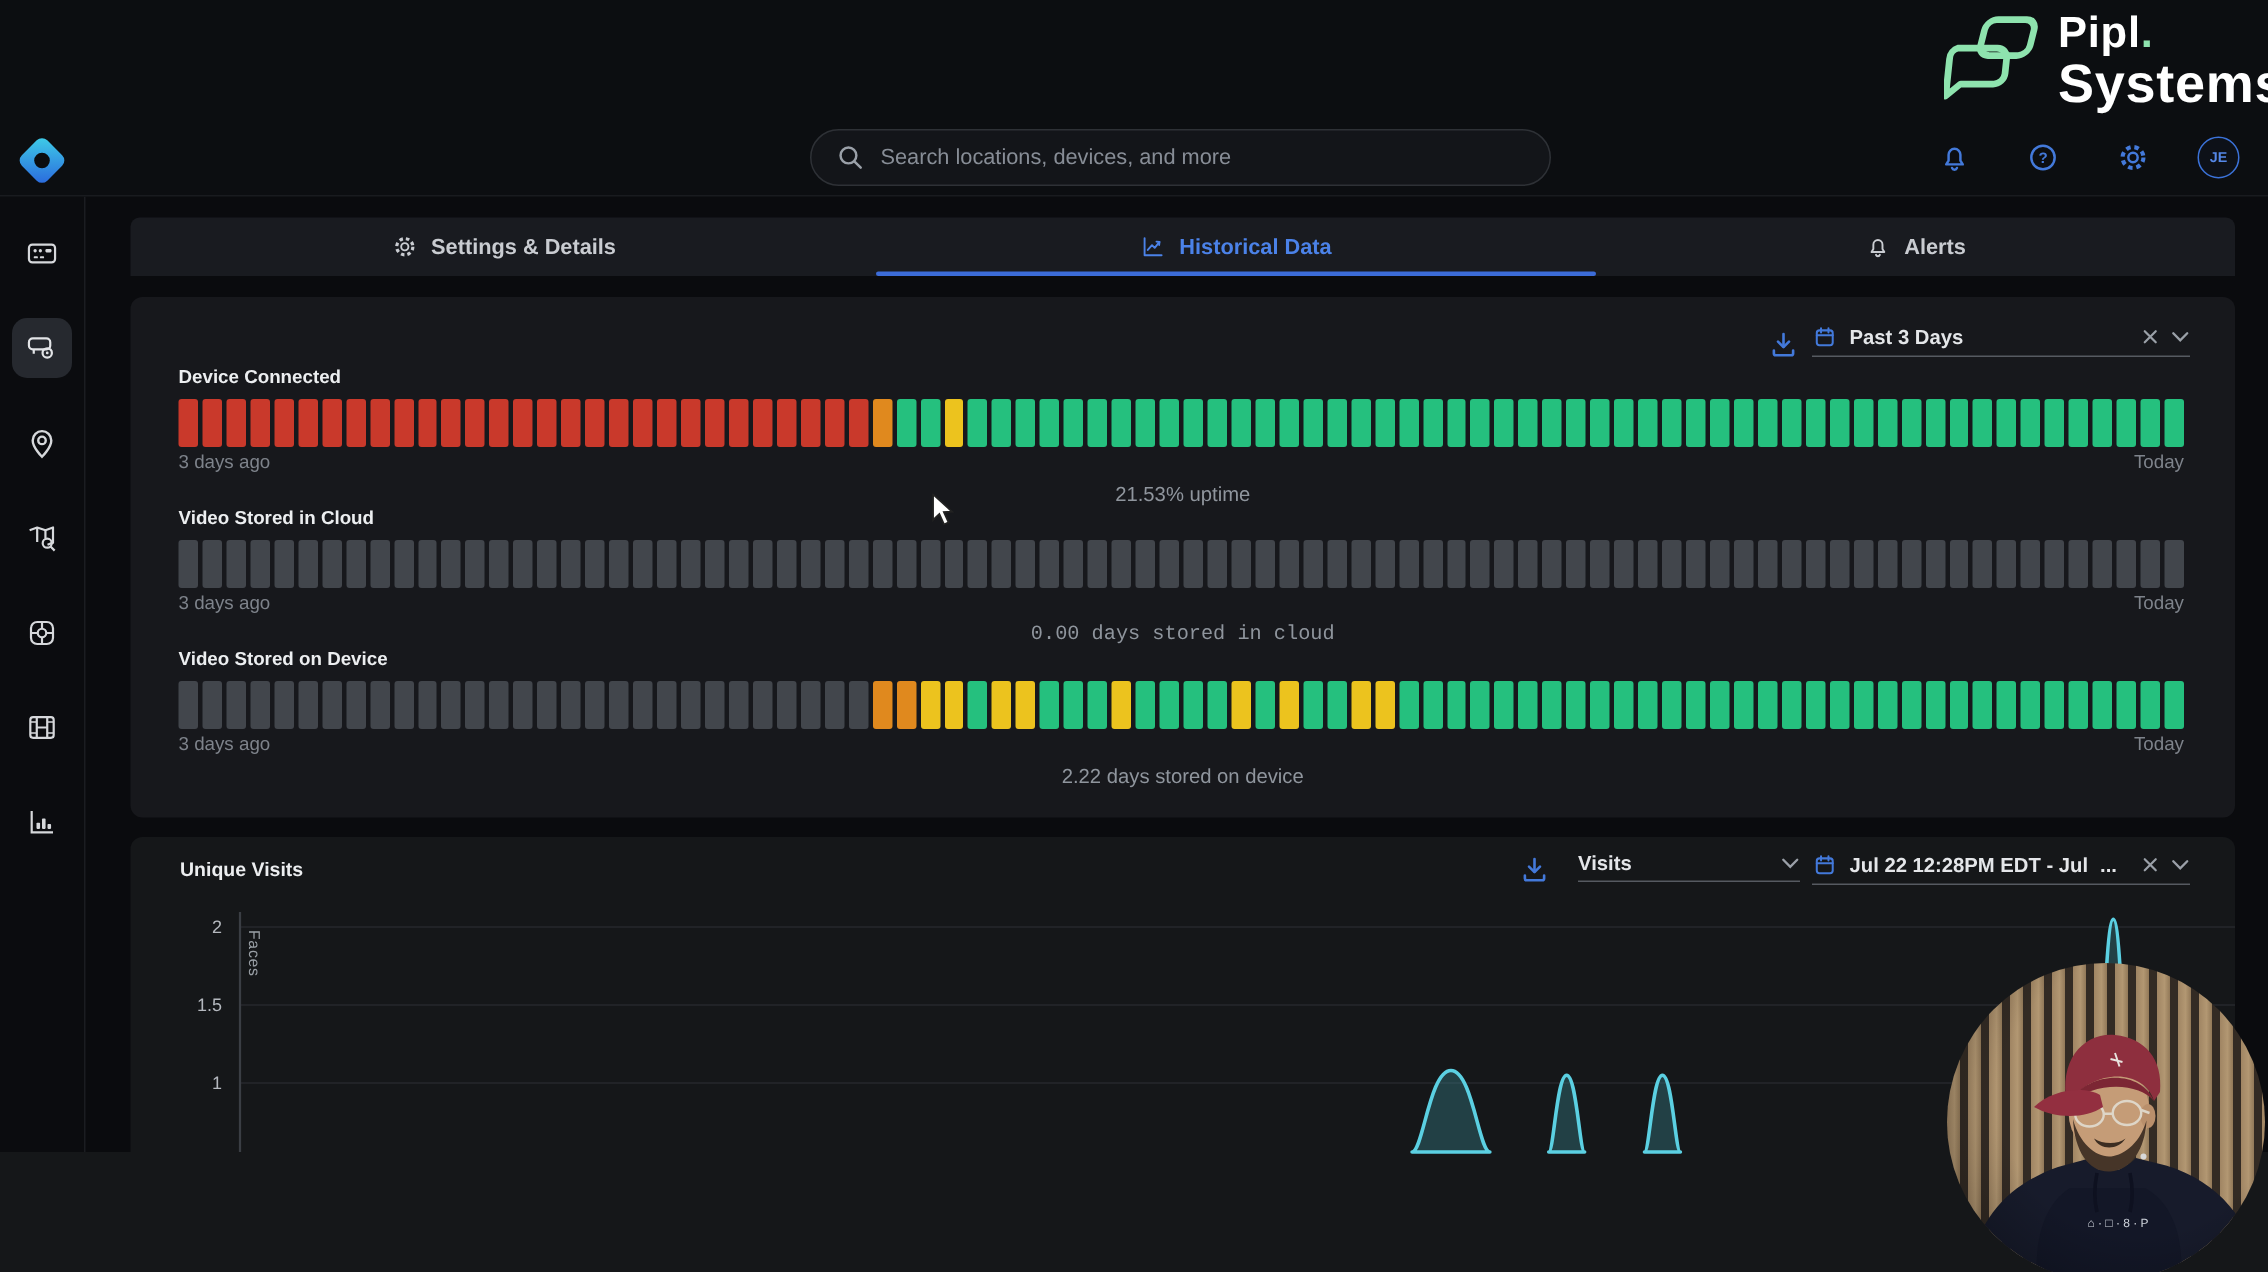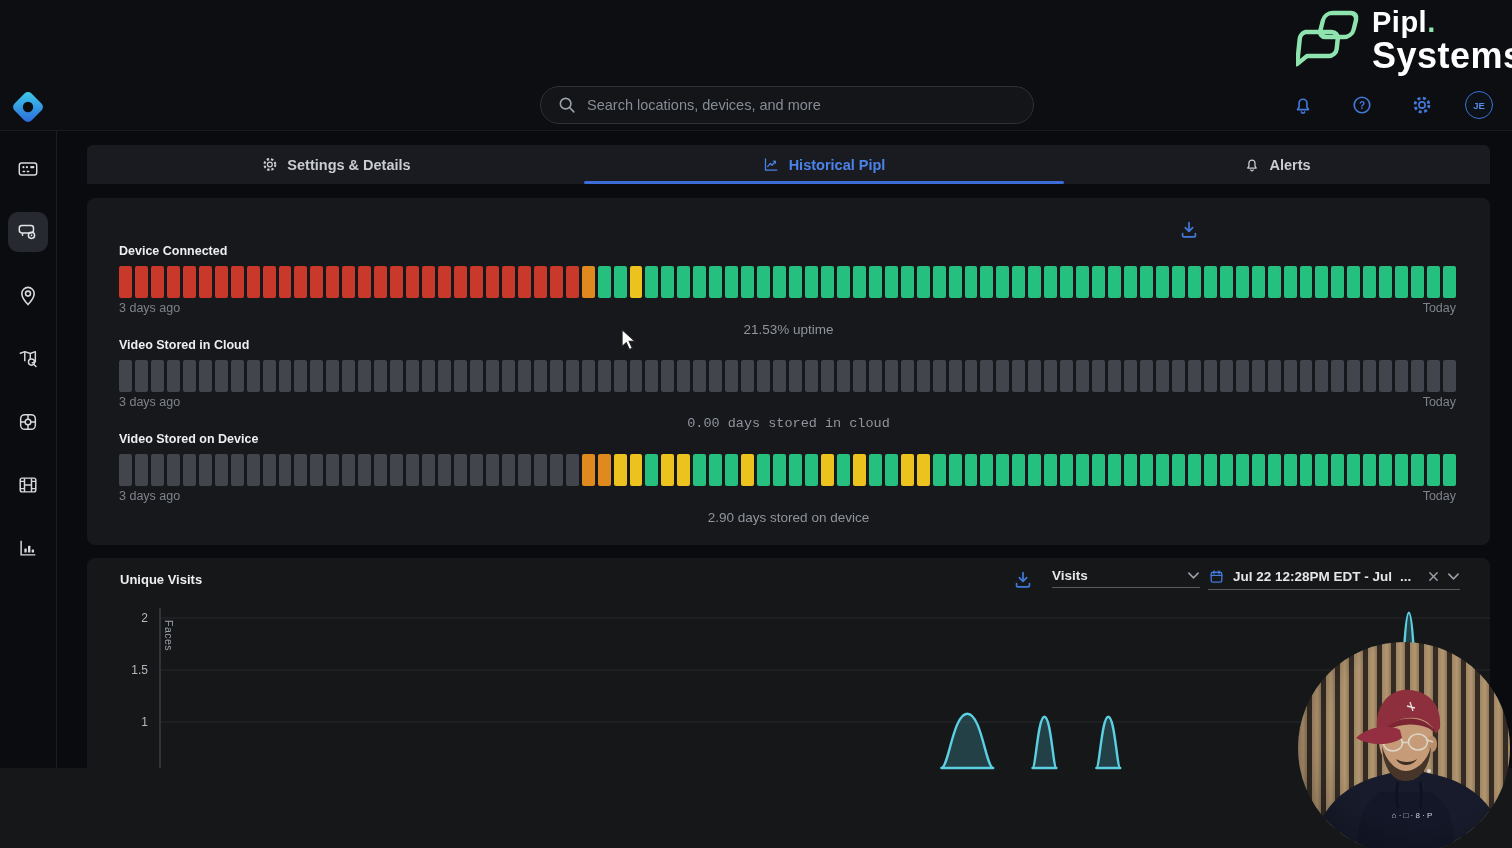--- a/index.html
+++ b/index.html
@@ -200,21 +200,21 @@
         <circle cx="12" cy="12" r="3.4" fill="none" stroke="#c9ccd1" stroke-width="1.8"></circle>
       </svg>
       <span>Settings &amp; Details</span>
     </button>
     <button class="tab active" style="left:737px;">
       <svg width="17" height="17" viewBox="0 0 24 24" fill="none" stroke="#4b82e8" stroke-width="1.8" stroke-linecap="round" stroke-linejoin="round">
         <path d="M4 4 V20 H20"></path>
         <path d="M7 15 L11 10.5 L13.5 13 L18 7.5"></path>
         <path d="M15.2 7.2 L18 7.5 L17.7 10.3"></path>
       </svg>
-      <span>Historical Pipl</span>
+      <span>Historical Data</span>
     </button>
     <button class="tab" style="left:1190px;">
       <svg width="17" height="17" viewBox="0 0 24 24">
         <path d="M6 17 h12 l-1.7-2.8 V10 a4.3 4.3 0 0 0-8.6 0 v4.2 Z" fill="none" stroke="#c9ccd1" stroke-width="1.8" stroke-linejoin="round"></path>
         <path d="M10.2 19.6 a1.9 1.9 0 0 0 3.6 0" fill="none" stroke="#c9ccd1" stroke-width="1.8" stroke-linecap="round"></path>
       </svg>
       <span>Alerts</span>
     </button>
     <div class="tab-underline"></div>
   </div>
@@ -222,20 +222,37 @@
   <section class="panel1">
 
     <button class="dl-btn" style="left:1091px;top:20px;">
       <svg width="22" height="24" viewBox="0 0 24 24" fill="none" stroke="#4379da" stroke-width="1.9" stroke-linecap="round" stroke-linejoin="round">
         <path d="M12 4 v9"></path>
         <path d="M8 9.5 l4 4 4-4"></path>
         <path d="M5 16 v2.2 a1.3 1.3 0 0 0 1.3 1.3 h11.4 a1.3 1.3 0 0 0 1.3-1.3 V16"></path>
       </svg>
     </button>
 
+    <div class="ctrl" style="left:1121px;top:18px;width:252px;">
+      <svg width="17" height="17" viewBox="0 0 24 24" fill="none" stroke="#4379da" stroke-width="1.9" stroke-linecap="round">
+        <rect x="4.5" y="6" width="15" height="14" rx="2.5"></rect>
+        <path d="M8.5 4 v4 M15.5 4 v4 M4.5 10.5 H19.5"></path>
+      </svg>
+      <span class="ctrl-label">Past 3 Days</span>
+      <span class="push icon-btn">
+        <svg width="11" height="11" viewBox="0 0 12 12" stroke="#9aa0a8" stroke-width="1.6" stroke-linecap="round">
+          <path d="M2 2 L10 10 M10 2 L2 10"></path>
+        </svg>
+      </span>
+      <span class="icon-btn">
+        <svg width="13" height="9" viewBox="0 0 14 9" fill="none" stroke="#9aa0a8" stroke-width="1.7" stroke-linecap="round">
+          <path d="M2 2 L7 7 L12 2"></path>
+        </svg>
+      </span>
+    </div>
 
     <div class="row-title" style="top:46px;">Device Connected</div>
     <div class="bars" style="top:68px;">
         <div class="bar" style="background: rgb(201, 57, 43);"></div>
         <div class="bar" style="background: rgb(201, 57, 43);"></div>
         <div class="bar" style="background: rgb(201, 57, 43);"></div>
         <div class="bar" style="background: rgb(201, 57, 43);"></div>
         <div class="bar" style="background: rgb(201, 57, 43);"></div>
         <div class="bar" style="background: rgb(201, 57, 43);"></div>
         <div class="bar" style="background: rgb(201, 57, 43);"></div>
@@ -500,21 +517,21 @@
         <div class="bar" style="background: rgb(37, 192, 126);"></div>
         <div class="bar" style="background: rgb(37, 192, 126);"></div>
         <div class="bar" style="background: rgb(37, 192, 126);"></div>
         <div class="bar" style="background: rgb(37, 192, 126);"></div>
         <div class="bar" style="background: rgb(37, 192, 126);"></div>
       </div>
     <div class="sublabels" style="top:291px;">
       <span>3 days ago</span>
       <span>Today</span>
     </div>
-    <div class="caption" style="top:312px;">2.90 days stored on device</div>
+    <div class="caption" style="top:312px;">2.22 days stored on device</div>
   </section>
 
   <section class="panel2">
     <div class="row-title" style="left:33px;top:14px;font-size:13px;">Unique Visits</div>
 
     <button class="dl-btn" style="left:925px;top:10px;">
       <svg width="22" height="24" viewBox="0 0 24 24" fill="none" stroke="#4379da" stroke-width="1.9" stroke-linecap="round" stroke-linejoin="round">
         <path d="M12 4 v9"></path>
         <path d="M8 9.5 l4 4 4-4"></path>
         <path d="M5 16 v2.2 a1.3 1.3 0 0 0 1.3 1.3 h11.4 a1.3 1.3 0 0 0 1.3-1.3 V16"></path>

